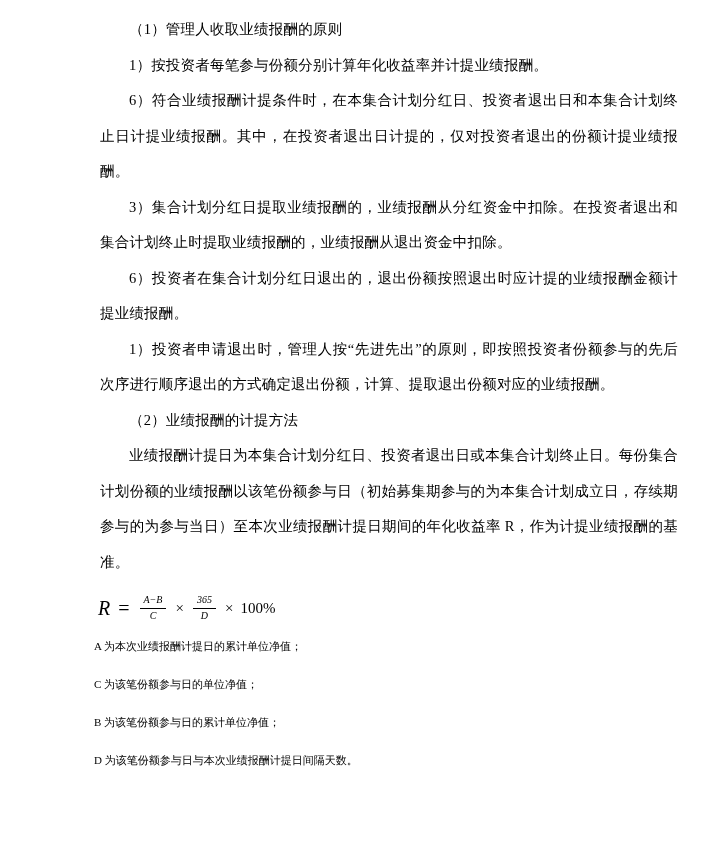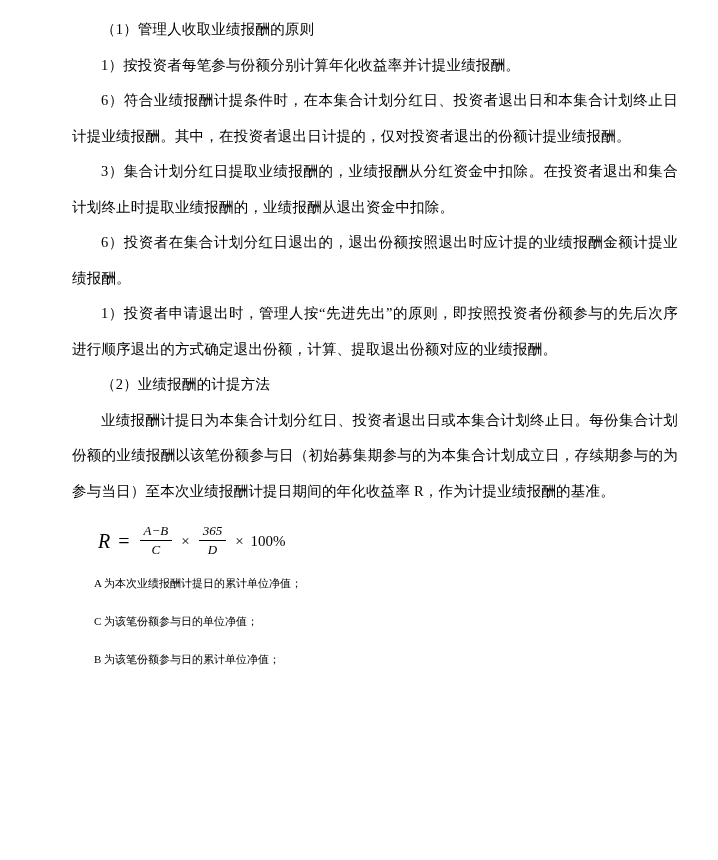--- a/index.html
+++ b/index.html
@@ -24,20 +24,21 @@
   .para {
     font-size: 14.5px;
     line-height: 2.45;
     text-align: justify;
     text-justify: inter-ideograph;
     margin: 0 0 0 0;
     letter-spacing: 0.2px;
   }
   .indent {
     text-indent: 2em;
+    margin-left: 28px;
   }
   .formula-block {
     margin: 14px 0 10px 0;
     padding-left: 26px;
     font-size: 19px;
     line-height: 1.2;
     font-family: "Liberation Serif", "DejaVu Serif", serif;
   }
   .formula {
     display: inline-flex;
@@ -51,21 +52,21 @@
   }
   .formula .eq {
     font-size: 20px;
     padding: 0 2px;
   }
   .frac {
     display: inline-flex;
     flex-direction: column;
     align-items: center;
     vertical-align: middle;
-    font-size: 13px;
+    font-size: 10px;
     line-height: 1.25;
     font-style: italic;
     margin: 0 2px;
   }
   .frac .num {
     border-bottom: 1px solid #000;
     padding: 0 4px 1px 4px;
     display: block;
   }
   .frac .den {
@@ -113,14 +114,15 @@
         <span class="den">D</span>
       </span>
       <span class="times">×</span>
       <span class="pct">100%</span>
     </span>
   </div>
 
   <p class="defline">A 为本次业绩报酬计提日的累计单位净值；</p>
   <p class="defline">C 为该笔份额参与日的单位净值；</p>
   <p class="defline">B 为该笔份额参与日的累计单位净值；</p>
+  <p class="defline">D 为该笔份额参与日与本次业绩报酬计提日间隔天数。</p>
 
 </div>
 
 </body></html>

